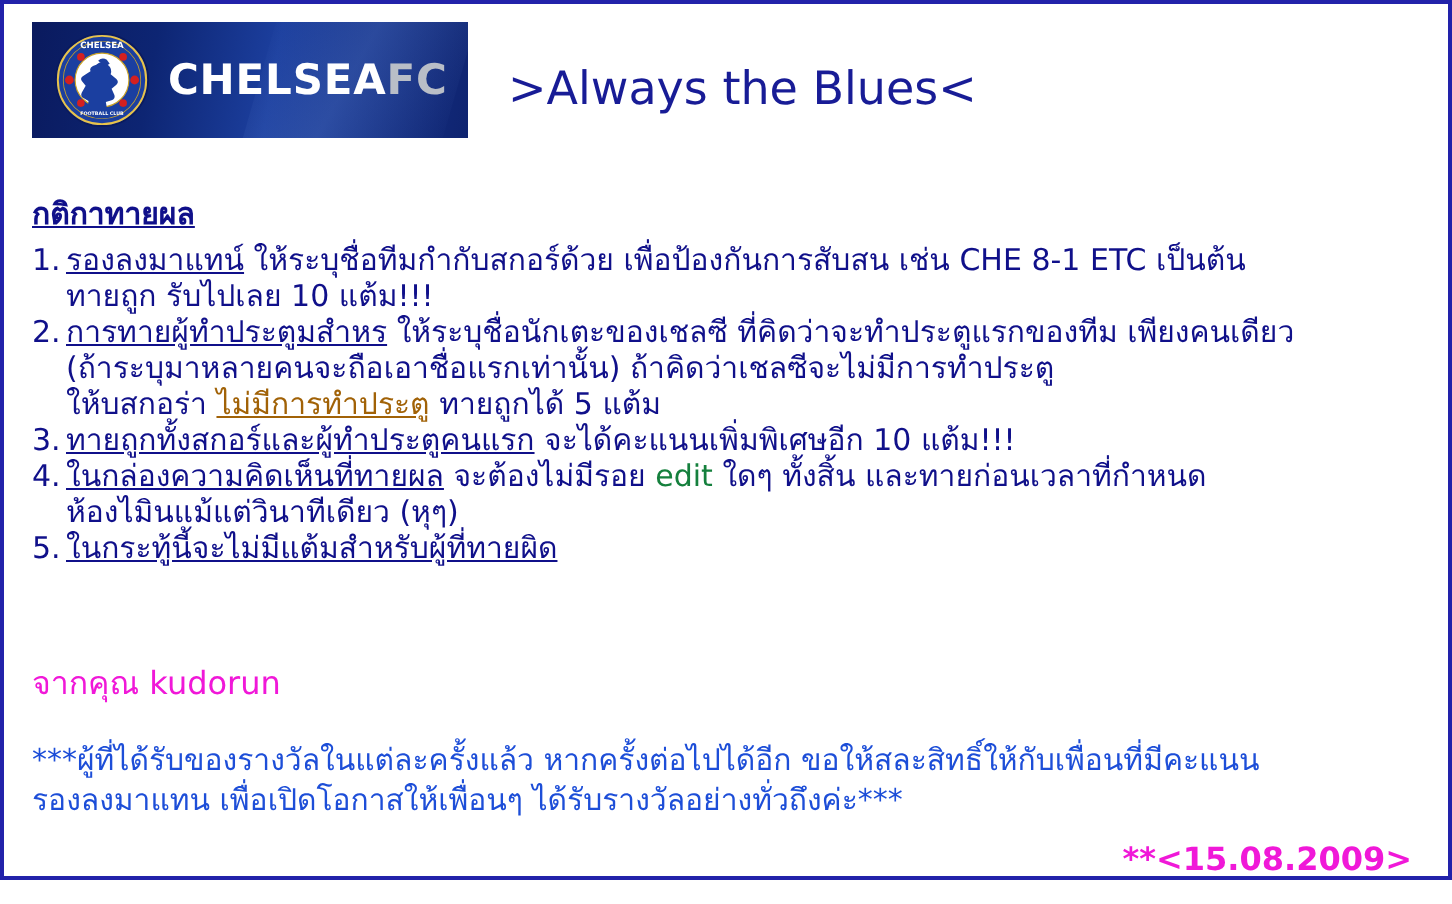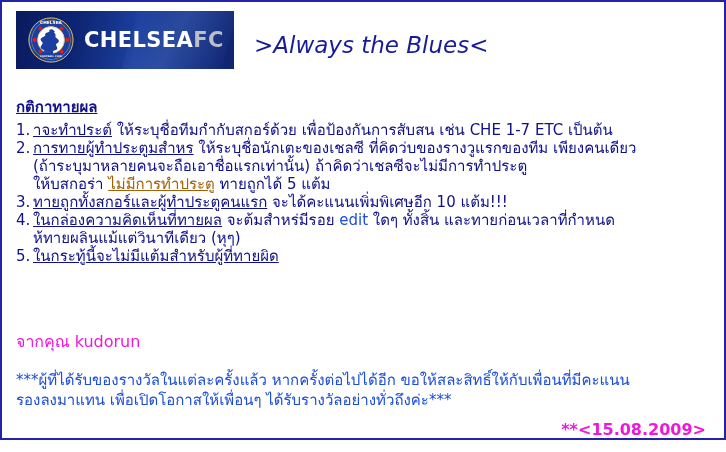--- a/index.html
+++ b/index.html
@@ -42,21 +42,21 @@
     font-weight:bold;font-size:21px;letter-spacing:0.4px;
     line-height:26px;white-space:nowrap;
   }
   .w-chelsea{color:#ffffff;}
   .w-fc{color:#b9bec7;}
   .tagline{
     position:absolute;left:252px;top:30px;
     color:#181c96;
     font-family:"DejaVu Sans","Liberation Sans",sans-serif;
     font-size:23px;font-weight:normal;
-    letter-spacing:0px;white-space:nowrap;font-style:italic;
+    letter-spacing:0px;white-space:nowrap;
   }
   
   .content{
     position:absolute;left:14px;top:96px;width:700px;
     color:#10108a;
     font-family:"DejaVu Sans","Liberation Sans",sans-serif;
     font-size:15px;line-height:18px;
   }
   .rules-title{
     font-weight:bold;text-decoration:underline;
@@ -69,21 +69,21 @@
     white-space:nowrap;
   }
   .rule .num{
     position:absolute;left:0;top:0;
   }
   .cont{
     padding-left:17px;white-space:nowrap;
   }
   .lnk{text-decoration:underline;}
   .green{color:#a16207;text-decoration:underline;}
-  .red{color:#1d4ed8;}
+  .red{color:#15803d;}
   
   .signature{
     position:absolute;left:14px;top:327px;
     color:#f018d8;
     font-family:"DejaVu Sans","Liberation Sans",sans-serif;
     font-size:16px;white-space:nowrap;
   }
   .note{
     position:absolute;left:14px;top:368px;width:700px;
     color:#1d4ed8;
@@ -135,30 +135,31 @@
       <div class="banner-word"><span class="w-chelsea">CHELSEA</span><span class="w-fc">FC</span></div>
     </div>
 
     <div class="tagline">&gt;Always the Blues&lt;</div>
   </div>
 
   <div class="content">
 
     <div class="rules-title">กติกาทายผล</div>
 
-    <div class="rule"><span class="num">1.</span><span class="lnk">าจะทำประต์</span><span>  ให้ระบุชื่อทีมกำกับสกอร์ด้วย เพื่อป้องกันการสับสน เช่น CHE 1-7 ETC เป็นต้น</span></div>
+    <div class="rule"><span class="num">1.</span><span class="lnk">รองลงมาแทน์</span><span>  ให้ระบุชื่อทีมกำกับสกอร์ด้วย เพื่อป้องกันการสับสน เช่น CHE 8-1 ETC เป็นต้น</span></div>
+    <div class="cont">ทายถูก รับไปเลย 10 แต้ม!!!</div>
 
-    <div class="rule"><span class="num">2.</span><span class="lnk">การทายผู้ทำประตูมสำหร</span><span> ให้ระบุชื่อนักเตะของเชลซี ที่คิดว่บของรางวูแรกของทีม เพียงคนเดียว</span></div>
+    <div class="rule"><span class="num">2.</span><span class="lnk">การทายผู้ทำประตูมสำหร</span><span> ให้ระบุชื่อนักเตะของเชลซี ที่คิดว่าจะทำประตูแรกของทีม เพียงคนเดียว</span></div>
     <div class="cont">(ถ้าระบุมาหลายคนจะถือเอาชื่อแรกเท่านั้น) ถ้าคิดว่าเชลซีจะไม่มีการทำประตู</div>
     <div class="cont"><span>ให้บสกอร่า </span><span class="green">ไม่มีการทำประตู</span><span> ทายถูกได้ 5 แต้ม</span></div>
 
     <div class="rule"><span class="num">3.</span><span class="lnk">ทายถูกทั้งสกอร์และผู้ทำประตูคนแรก</span><span> จะได้คะแนนเพิ่มพิเศษอีก 10 แต้ม!!!</span></div>
 
-    <div class="rule"><span class="num">4.</span><span class="lnk">ในกล่องความคิดเห็นที่ทายผล</span><span> จะต้มสำหร่มีรอย </span><span class="red">edit</span><span> ใดๆ ทั้งสิ้น และทายก่อนเวลาที่กำหนด</span></div>
-    <div class="cont">ห้ทายผลินแม้แต่วินาทีเดียว (หุๆ)</div>
+    <div class="rule"><span class="num">4.</span><span class="lnk">ในกล่องความคิดเห็นที่ทายผล</span><span> จะต้องไม่มีรอย </span><span class="red">edit</span><span> ใดๆ ทั้งสิ้น และทายก่อนเวลาที่กำหนด</span></div>
+    <div class="cont">ห้องไมินแม้แต่วินาทีเดียว (หุๆ)</div>
 
     <div class="rule"><span class="num">5.</span><span class="lnk">ในกระทู้นี้จะไม่มีแต้มสำหรับผู้ที่ทายผิด</span><span></span></div>
   </div>
 
   <div class="signature">จากคุณ kudorun</div>
 
   <div class="note">
     <span class="l">***ผู้ที่ได้รับของรางวัลในแต่ละครั้งแล้ว หากครั้งต่อไปได้อีก ขอให้สละสิทธิ์ให้กับเพื่อนที่มีคะแนน</span>
     <span class="l">รองลงมาแทน เพื่อเปิดโอกาสให้เพื่อนๆ ได้รับรางวัลอย่างทั่วถึงค่ะ***</span>
   </div>

